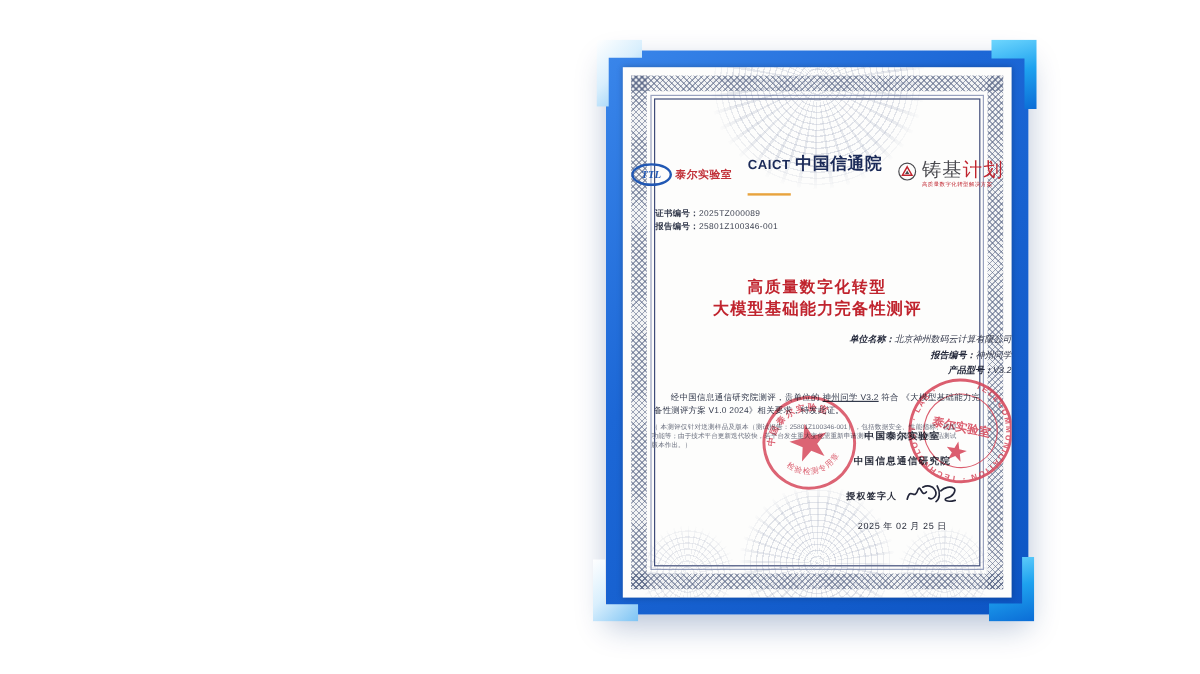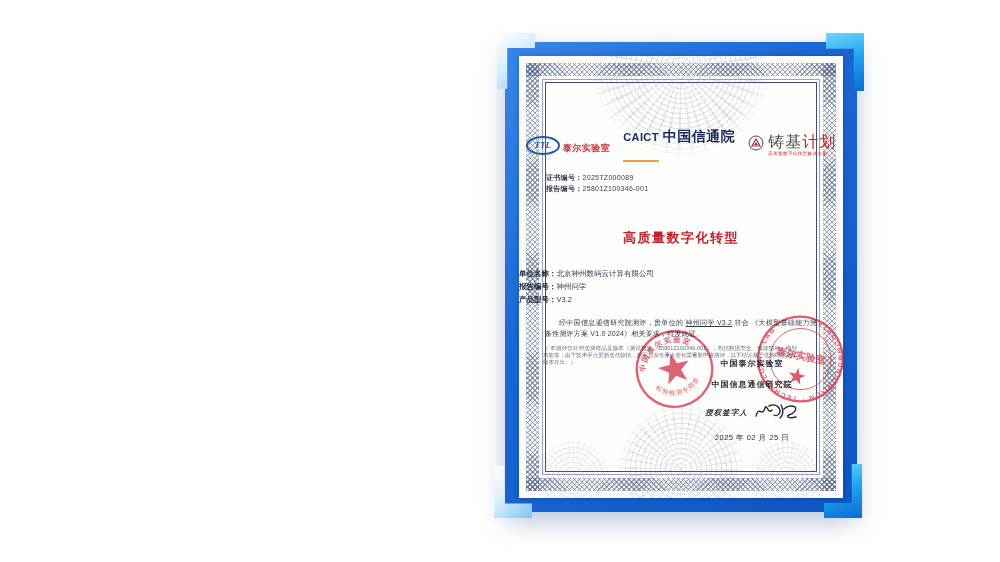--- a/index.html
+++ b/index.html
@@ -61,21 +61,21 @@
   .rosette.bl{width:80px;height:80px;left:14px;top:382px;opacity:.35;}
   .rosette.br{width:80px;height:80px;left:228px;top:382px;opacity:.35;}
 
   
   .content{position:relative;width:100%;height:100%;z-index:2;}
 
   .logo-row{
     display:flex;align-items:center;justify-content:center;gap:13px;
     padding-top:72px;
   }
-  .ttl-logo{display:flex;align-items:flex-end;gap:3px;}
+  .ttl-logo{display:flex;align-items:center;gap:3px;}
   .ttl-oval{
     width:30px;height:15px;border:2px solid #2158b4;border-radius:50%;
     display:flex;align-items:center;justify-content:center;
     color:#2158b4;font-weight:bold;font-style:italic;font-size:9px;
     font-family:"Liberation Serif","DejaVu Serif",serif;line-height:1;
   }
   .ttl-name{color:#c23139;font-size:9px;font-weight:bold;
     font-family:"Liberation Serif","DejaVu Serif",serif;letter-spacing:.5px;}
   .caict-logo{display:flex;align-items:baseline;gap:4px;}
   .caict-abbr{color:#1b2a58;font-weight:bold;font-size:11px;letter-spacing:.4px;
@@ -89,41 +89,41 @@
   .zhuji-title .w2{color:#c0242e;}
   .zhuji-tagline{font-size:4.5px;color:#c0242e;letter-spacing:.4px;margin-top:1px;}
 
   .numbers{margin:10px 0 0 27px;font-size:7px;color:#3c4150;line-height:11px;letter-spacing:.3px;}
   .numbers .lab{font-weight:bold;color:#333a4c;}
 
   .title-block{margin-top:7px;text-align:center;color:#c0242e;font-weight:bold;}
   .title-l1{font-size:13px;letter-spacing:1.5px;line-height:18px;margin-top:35px;}
   .title-l2{font-size:13.5px;letter-spacing:1px;line-height:19px;}
 
-  .fields{margin-top:20px;text-align:left;font-size:7.5px;line-height:13px;color:#33384a;}
+  .fields{margin-top:9px;text-align:right;font-size:7.5px;line-height:13px;color:#33384a;font-style:italic;}
   .fields .lab{font-weight:bold;color:#23283a;}
 
   .body-par{
     margin:11px 26px 0 26px;font-size:7px;color:#333a4c;line-height:11px;
     text-align:justify;text-indent:2em;letter-spacing:.2px;
   }
   .body-par u{text-underline-offset:1px;}
 
   .footnote{
     margin:5px 24px 0 24px;font-size:6px;color:#6a6f7e;line-height:8px;
     text-align:justify;transform:scale(.92);transform-origin:left top;
   }
 
   
   .issuer-block{
     position:absolute;left:158px;top:303px;width:150px;z-index:4;
     text-align:center;color:#2a2e3c;
   }
   .issuer-line{font-size:8px;font-weight:bold;letter-spacing:1px;line-height:10px;margin-bottom:11px;}
-  .signer-row{display:flex;align-items:center;justify-content:center;gap:5px;margin-top:2px;font-style:italic;}
+  .signer-row{display:flex;align-items:center;justify-content:center;gap:5px;margin-top:2px;}
   .signer-label{font-size:7.5px;font-weight:bold;letter-spacing:1px;}
   .date-line{margin-top:8px;font-size:7.5px;letter-spacing:.5px;color:#2a2e3c;}
 
   
   .stamp{position:absolute;z-index:5;pointer-events:none;mix-blend-mode:multiply;}
   .stamp.left{left:115px;top:272px;transform:rotate(-14deg);opacity:.82;}
   .stamp.right{left:236px;top:258px;transform:rotate(12deg);opacity:.85;}
 </style>
 </head>
 <body>
@@ -180,20 +180,21 @@
       <div>
         <span class="lab">证书编号：</span><span>2025TZ000089</span>
       </div>
       <div>
         <span class="lab">报告编号：</span><span>25801Z100346-001</span>
       </div>
     </div>
 
     <div class="title-block">
       <div class="title-l1">高质量数字化转型</div>
+      <div class="title-l2">大模型基础能力完备性测评</div>
     </div>
 
     <div class="fields">
       <div>
         <span class="lab">单位名称：</span><span>北京神州数码云计算有限公司</span>
       </div>
       <div>
         <span class="lab">报告编号：</span><span>神州问学</span>
       </div>
       <div>

